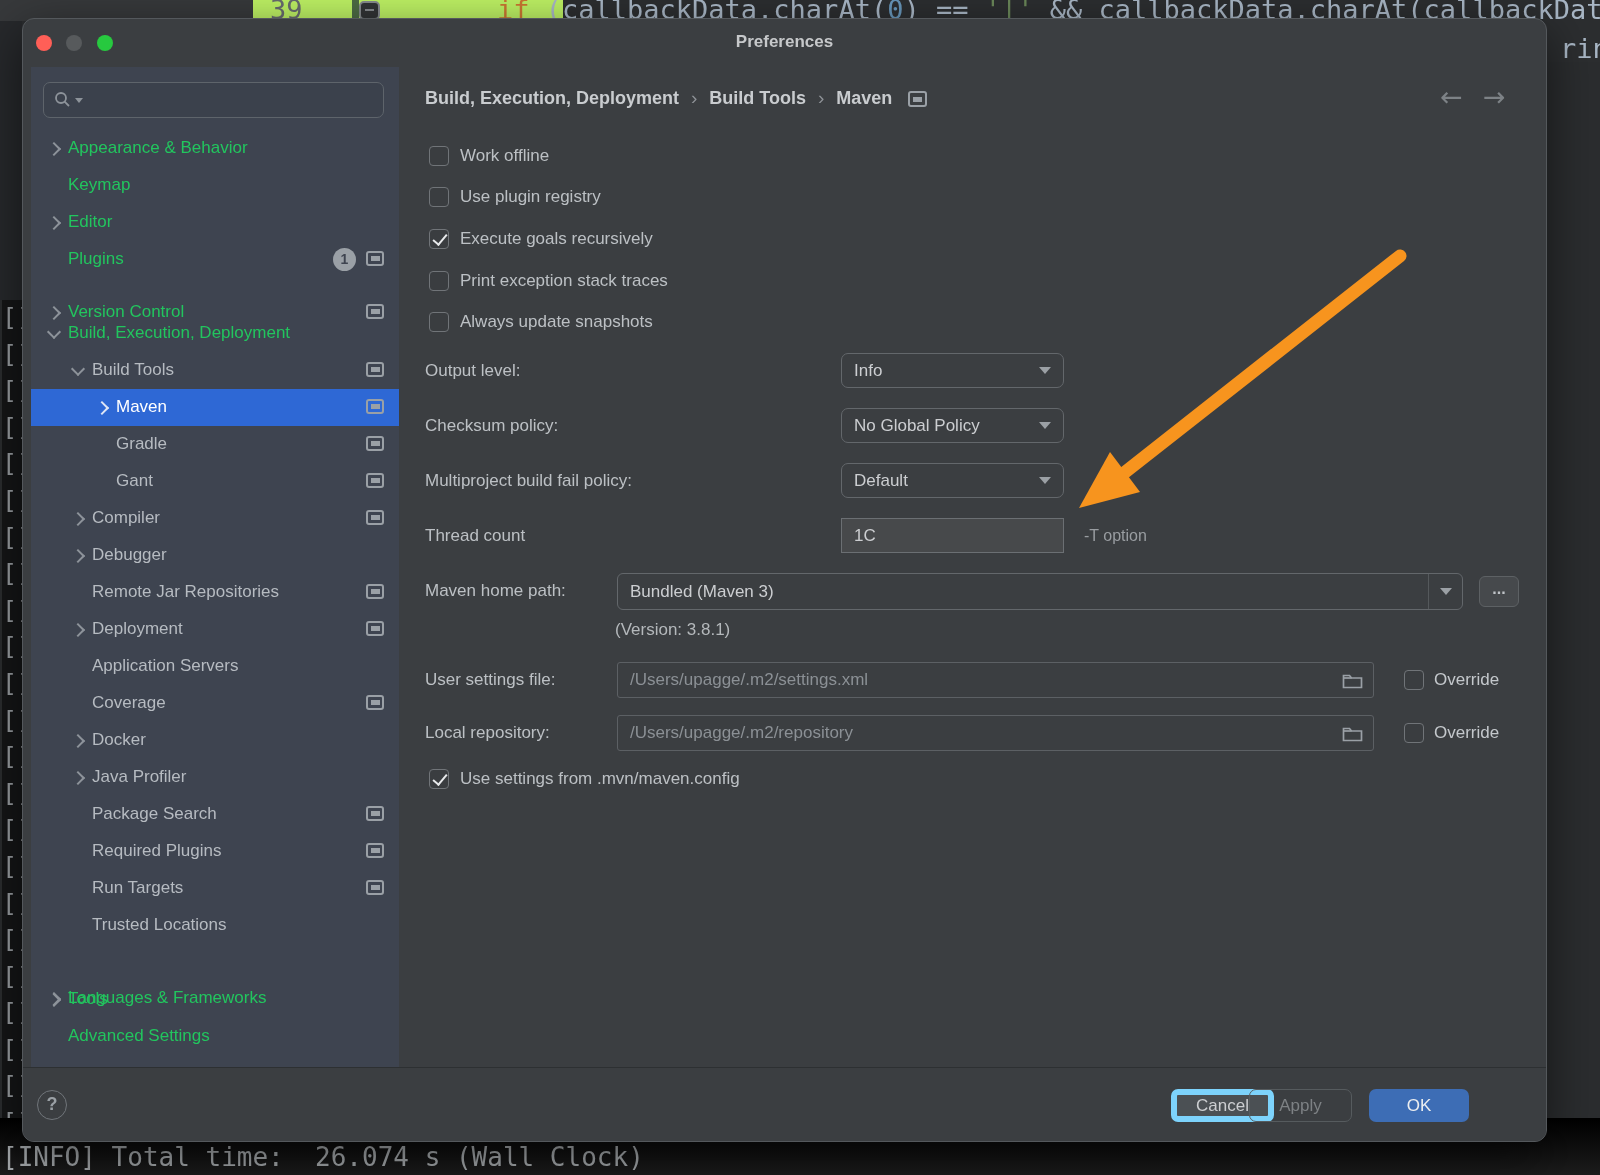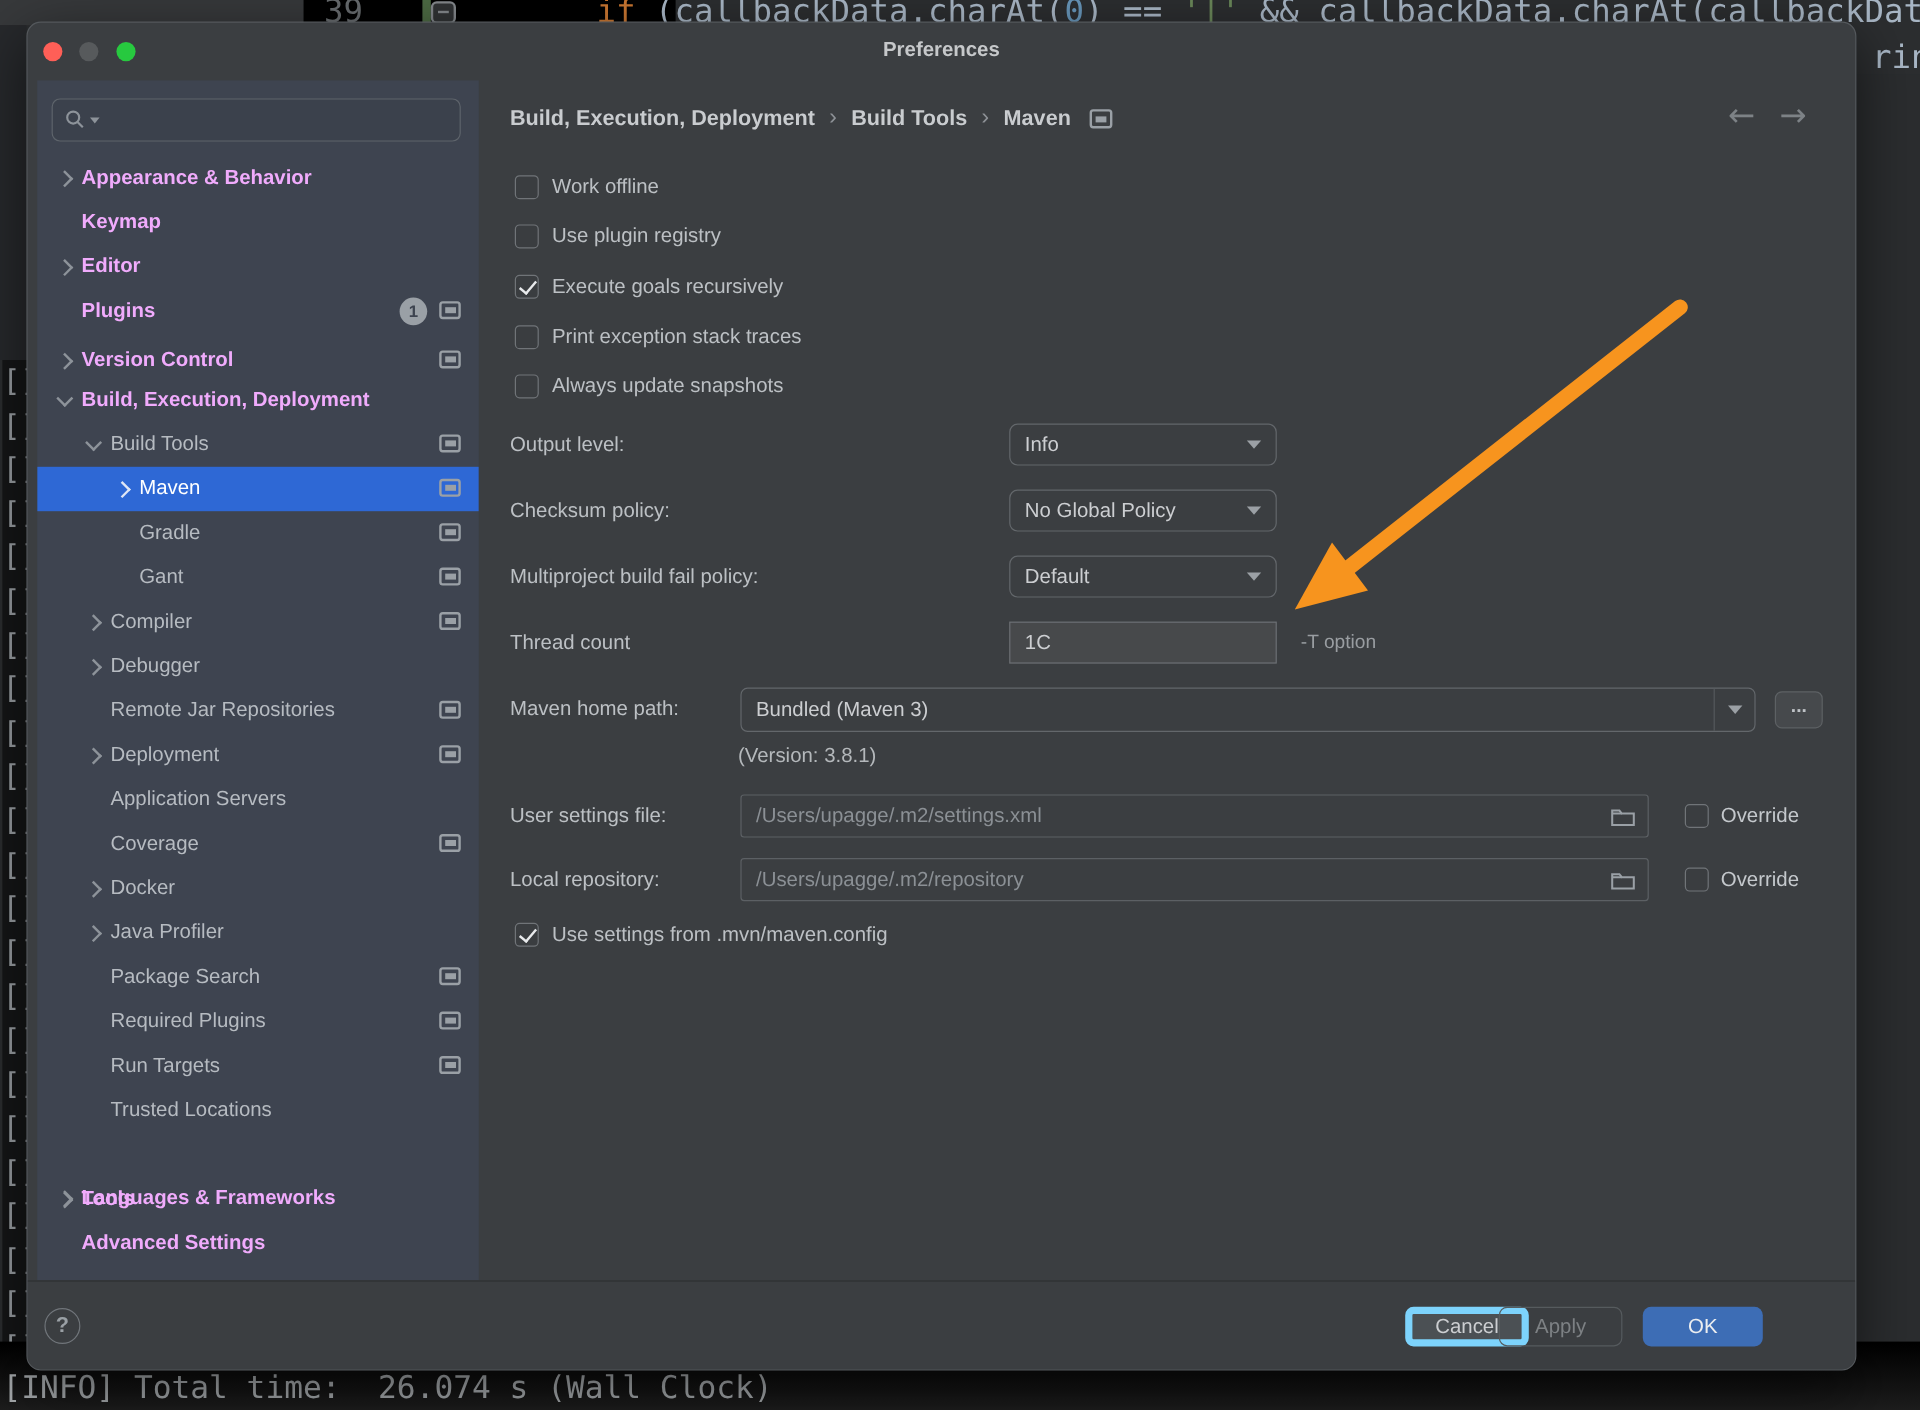--- a/index.html
+++ b/index.html
@@ -1,21 +1,21 @@
 <!DOCTYPE html>
 <html><head>
 <meta charset="utf-8">
 <style>
   html,body{margin:0;padding:0;width:1600px;height:1175px;overflow:hidden;background:#2b2d2f;
     font-family:"Liberation Sans",sans-serif;-webkit-font-smoothing:antialiased;}
   .mono{font-family:"DejaVu Sans Mono",monospace;}
   
   #editor-top{position:absolute;left:0;top:0;width:1600px;height:62px;background:#2c2e30;}
   #editor-left-block{position:absolute;left:0;top:0;width:253px;height:21px;background:#37393b;}
-  #gutter{position:absolute;left:253px;top:0;width:310px;height:21px;background:#000000;}
+  #gutter{position:absolute;left:253px;top:0;width:310px;height:21px;background:#bef264;}
   #line-number{position:absolute;left:17px;top:-6px;font-size:27px;color:#686c6f;}
   #change-bar{position:absolute;left:352px;top:0;width:7px;height:21px;background:#4d6b44;}
   #gutter-icon{position:absolute;left:359px;top:1px;width:17px;height:15px;border:2px solid #85898d;border-radius:5px;background:#313335;}
   #gutter-icon i{position:absolute;left:4px;top:6px;width:9px;height:2px;background:#85898d;}
   #code-line{position:absolute;left:497px;top:-6px;width:1103px;font-size:27px;white-space:pre;overflow:hidden;}
   #code-line-2{position:absolute;left:1560px;top:33px;font-size:27px;color:#a9b7c6;}
   #left-strip-top{position:absolute;left:0;top:21px;width:22px;height:279px;background:#27292c;}
   #bracket-col{position:absolute;left:2px;top:300px;width:22px;height:820px;background:#151617;
     font-size:25px;line-height:36.6px;color:#9ba0a4;white-space:pre;overflow:hidden;}
   #bottom-strip{position:absolute;left:0;top:1118px;width:1600px;height:57px;
@@ -30,21 +30,21 @@
   #t-green{left:74px;background:#27c93f;}
   #dlg-title{position:absolute;left:0;top:13px;width:100%;text-align:center;font-size:17px;
     font-weight:700;color:#c6c8ca;}
   
   #sidebar{position:absolute;left:8px;top:48px;width:368px;height:1000px;background:#3e4450;overflow:hidden;}
   #search-box{position:absolute;left:12px;top:15px;width:341px;height:36px;box-sizing:border-box;
     border:1px solid #5e646b;border-radius:7px;background:#3b414c;display:flex;align-items:center;padding-left:10px;gap:3px;}
   .dd-tri{width:0;height:0;border-left:4px solid transparent;border-right:4px solid transparent;border-top:5px solid #8d939a;}
   #tree{position:absolute;left:0;top:63px;width:368px;}
   .tree-row{position:absolute;left:0;width:368px;height:37px;font-size:17px;color:#b6bbc1;}
-  .tree-row.bold .lbl{font-weight:700;color:#f0abfc;}
+  .tree-row.bold .lbl{font-weight:400;color:#22c55e;}
   .tree-row.selected{background:#2e68d5;}
   .tree-row.selected .lbl{color:#fff;}
   .tree-row .lbl{position:absolute;top:8px;}
   .chev{position:absolute;top:14px;width:8px;height:8px;border-right:2px solid #8d939a;border-bottom:2px solid #8d939a;}
   .chev.right{transform:rotate(-45deg);}
   .chev.down{transform:rotate(45deg);top:12px;}
   .tree-row.selected .chev{border-color:#dfe6f5;}
   .badge{position:absolute;right:43px;top:7px;width:23px;height:23px;border-radius:50%;background:#9aa0a6;
     color:#3e4450;font-size:14px;font-weight:700;text-align:center;line-height:23px;}
   .gear{position:absolute;right:15px;top:10px;width:14px;height:11px;border:2px solid #9aa0a6;border-radius:3px;}
@@ -167,21 +167,21 @@
 
   </div>
         <div class="tree-row bold" style="top: 111px;">
 
     <span class="lbl" style="left: 37px;">Plugins</span>
     <span class="badge">1</span>
     <span class="gear">
             <i></i>
           </span>
   </div>
-        <div class="tree-row bold" style="top: 152px;">
+        <div class="tree-row bold" style="top: 164px;">
     <span class="chev right" style="left: 18px;"></span>
     <span class="lbl" style="left: 37px;">Version Control</span>
 
     <span class="gear">
             <i></i>
           </span>
   </div>
         <div class="tree-row bold" style="top: 185px;">
     <span class="chev down" style="left: 18px;"></span>
     <span class="lbl" style="left: 37px;">Build, Execution, Deployment</span>

